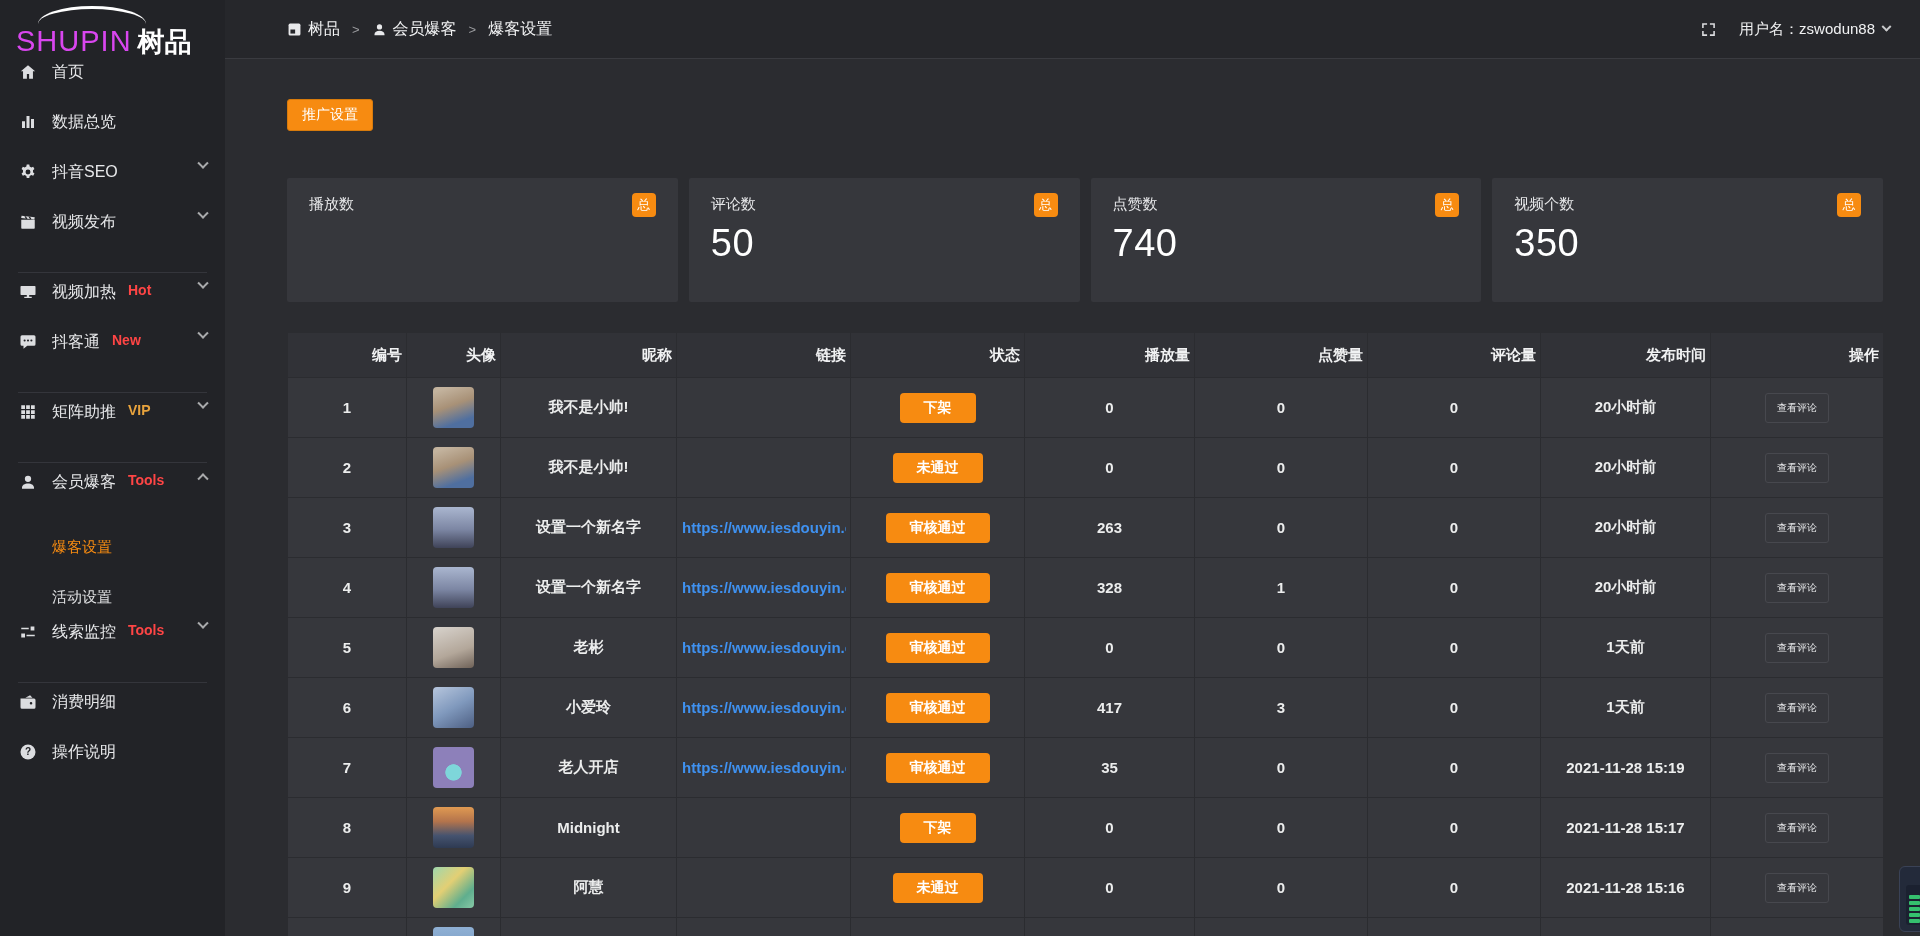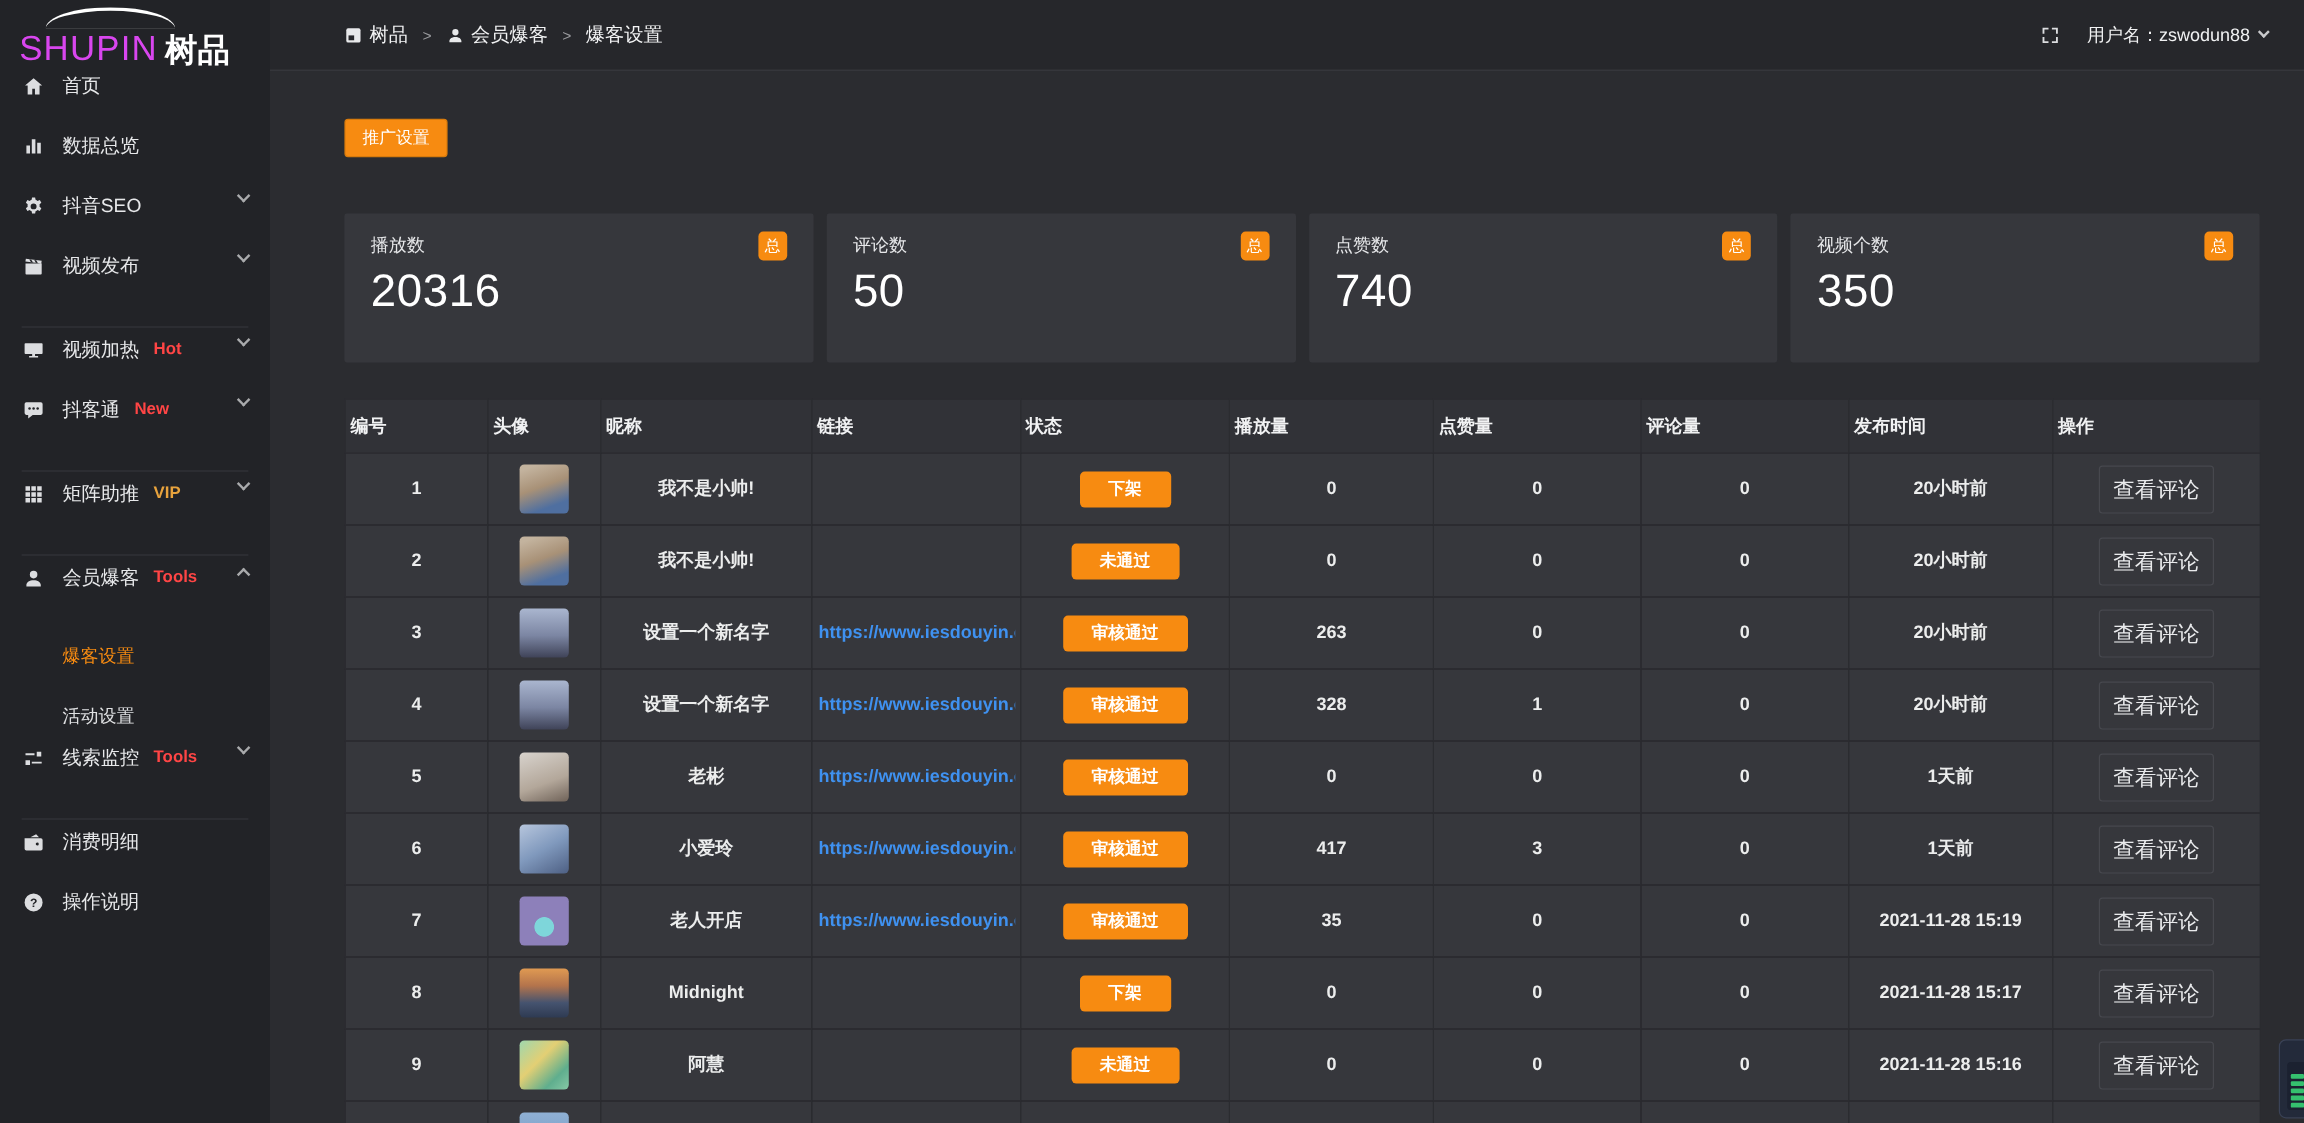--- a/index.html
+++ b/index.html
@@ -58,29 +58,29 @@
   .stat-card{flex:1;height:124px;background:var(--panel-bg);border-radius:2px;padding:17px 22px;position:relative}
   .stat-label{font-size:15px;color:#e6e7e9}
   .stat-value{font-size:38px;font-weight:500;color:#fff;margin-top:8px;letter-spacing:.5px}
   .stat-badge{position:absolute;top:15px;right:22px;min-width:24px;height:24px;padding:0 4px;
     background:var(--accent);color:#fff;font-size:13px;border-radius:4px;
     display:flex;align-items:center;justify-content:center}
 
   
   table.data-table{margin-top:30px;border-collapse:collapse;table-layout:fixed;width:1596px;font-size:15px}
   .data-table th{height:45px;background:var(--header-bg);font-weight:700;font-size:15px;color:#f1f2f3;
-    border:1px solid var(--main-bg);text-align:left;padding:0 4px}
+    border:1px solid var(--main-bg);text-align:right;padding:0 4px}
   .data-table td{height:60px;background:var(--panel-bg);border:1px solid var(--main-bg);
     text-align:center;padding:0 4px;color:#eceded;font-weight:600;overflow:hidden}
   .avatar{width:41px;height:41px;border-radius:4px;margin:0 auto}
   .cell-link{display:block;white-space:nowrap;overflow:hidden;text-align:left;color:var(--link);
     font-weight:600;cursor:pointer;padding-left:1px}
   .badge-status{display:inline-block;background:var(--accent);color:#fff;border-radius:4px;
     padding:6px 24px;font-size:14px;white-space:nowrap}
-  .action-btn{background:transparent;border:1px solid #47484e;color:#e9eaec;font-size:18px;
+  .action-btn{background:transparent;border:1px solid #47484e;color:#e9eaec;font-size:10px;
     padding:7px 11px;border-radius:3px;cursor:pointer;font-family:inherit;white-space:nowrap}
 
   
   .floating-widget{position:absolute;left:1899px;top:866px;width:34px;height:66px;
     background:#232a3a;border:1px solid #3a4256;border-radius:6px;
     display:flex;flex-direction:column;justify-content:flex-end;padding:0 0 6px 6px}
   .fw-slot{width:16px;height:40px;background:#1b2130;border-radius:3px;
     display:flex;flex-direction:column-reverse;align-items:center;padding:2px 0}
   .fw-bar{width:11px;height:4px;background:#35c06e;border-radius:1px;margin-top:2px;flex:none}
 </style>
@@ -250,21 +250,20 @@
         <span class="user-caret"></span>
       </div>
     </header>
 
     <div class="content">
       <button class="promo-btn">推广设置</button>
       <div class="stats" id="stats">
           <div class="stat-card">
             <div class="stat-label">播放数</div>
             <div class="stat-badge">总</div>
-            <div class="stat-value">20316</div>
           </div>
           <div class="stat-card">
             <div class="stat-label">评论数</div>
             <div class="stat-badge">总</div>
             <div class="stat-value">50</div>
           </div>
           <div class="stat-card">
             <div class="stat-label">点赞数</div>
             <div class="stat-badge">总</div>
             <div class="stat-value">740</div>

